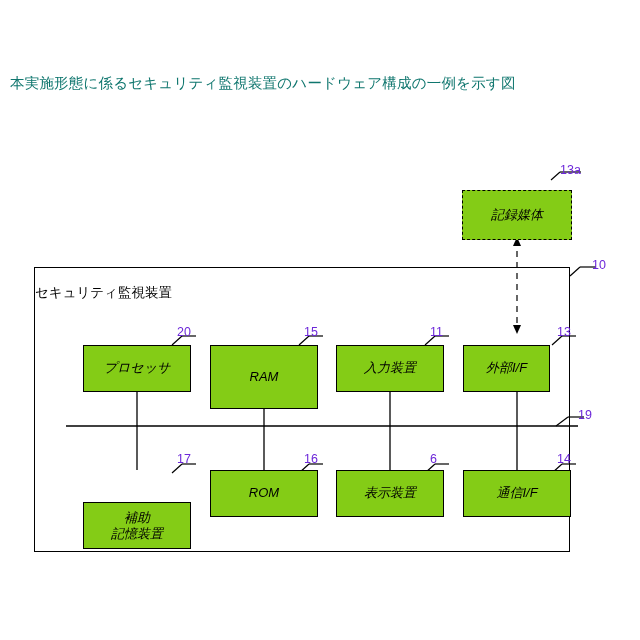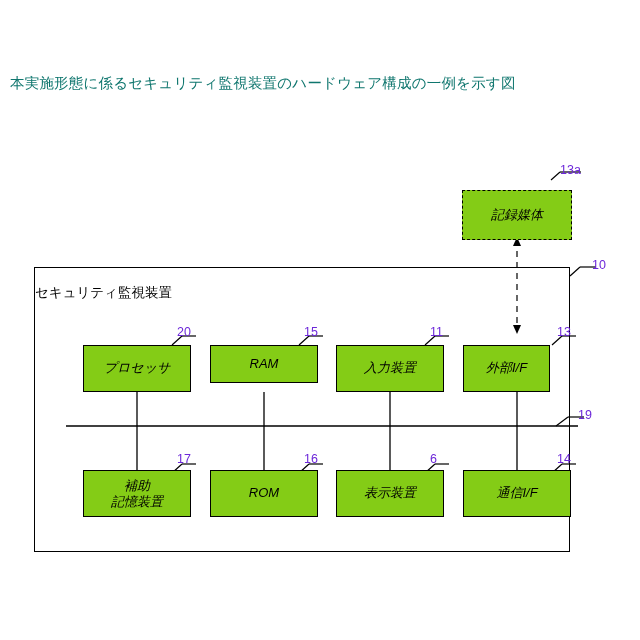--- a/index.html
+++ b/index.html
@@ -66,20 +66,21 @@
     text-align: left;
     font-size: 13.5px;
   }
   .ref {
     position: absolute;
     font-size: 12.5px;
     color: #6d28d9;
   }
   .two-line {
     line-height: 1.2;
+    margin-top: 32px;
   }
 </style>
 </head>
 <body>
 
 <div id="stage">
 
   <div class="caption">本実施形態に係るセキュリティ監視装置のハードウェア構成の一例を示す図</div>
 
   <svg class="lines" viewBox="0 0 640 640">
@@ -144,21 +145,21 @@
   </div>
   <div class="ref" style="left:592px; top:258px;">10</div>
 
   <div class="ref" style="left:578px; top:408px;">19</div>
 
   <div class="box" style="left:83px; top:345px; width:108px; height:47px;">
     <span>プロセッサ</span>
   </div>
   <div class="ref" style="left:177px; top:325px;">20</div>
 
-  <div class="box" style="left:210px; top:345px; width:108px; height:38px;">
+  <div class="box" style="left:210px; top:345px; width:108px; height:64px;">
     <span>RAM</span>
   </div>
   <div class="ref" style="left:304px; top:325px;">15</div>
 
   <div class="box" style="left:336px; top:345px; width:108px; height:47px;">
     <span>入力装置</span>
   </div>
   <div class="ref" style="left:430px; top:325px;">11</div>
 
   <div class="box" style="left:463px; top:345px; width:87px; height:47px;">

